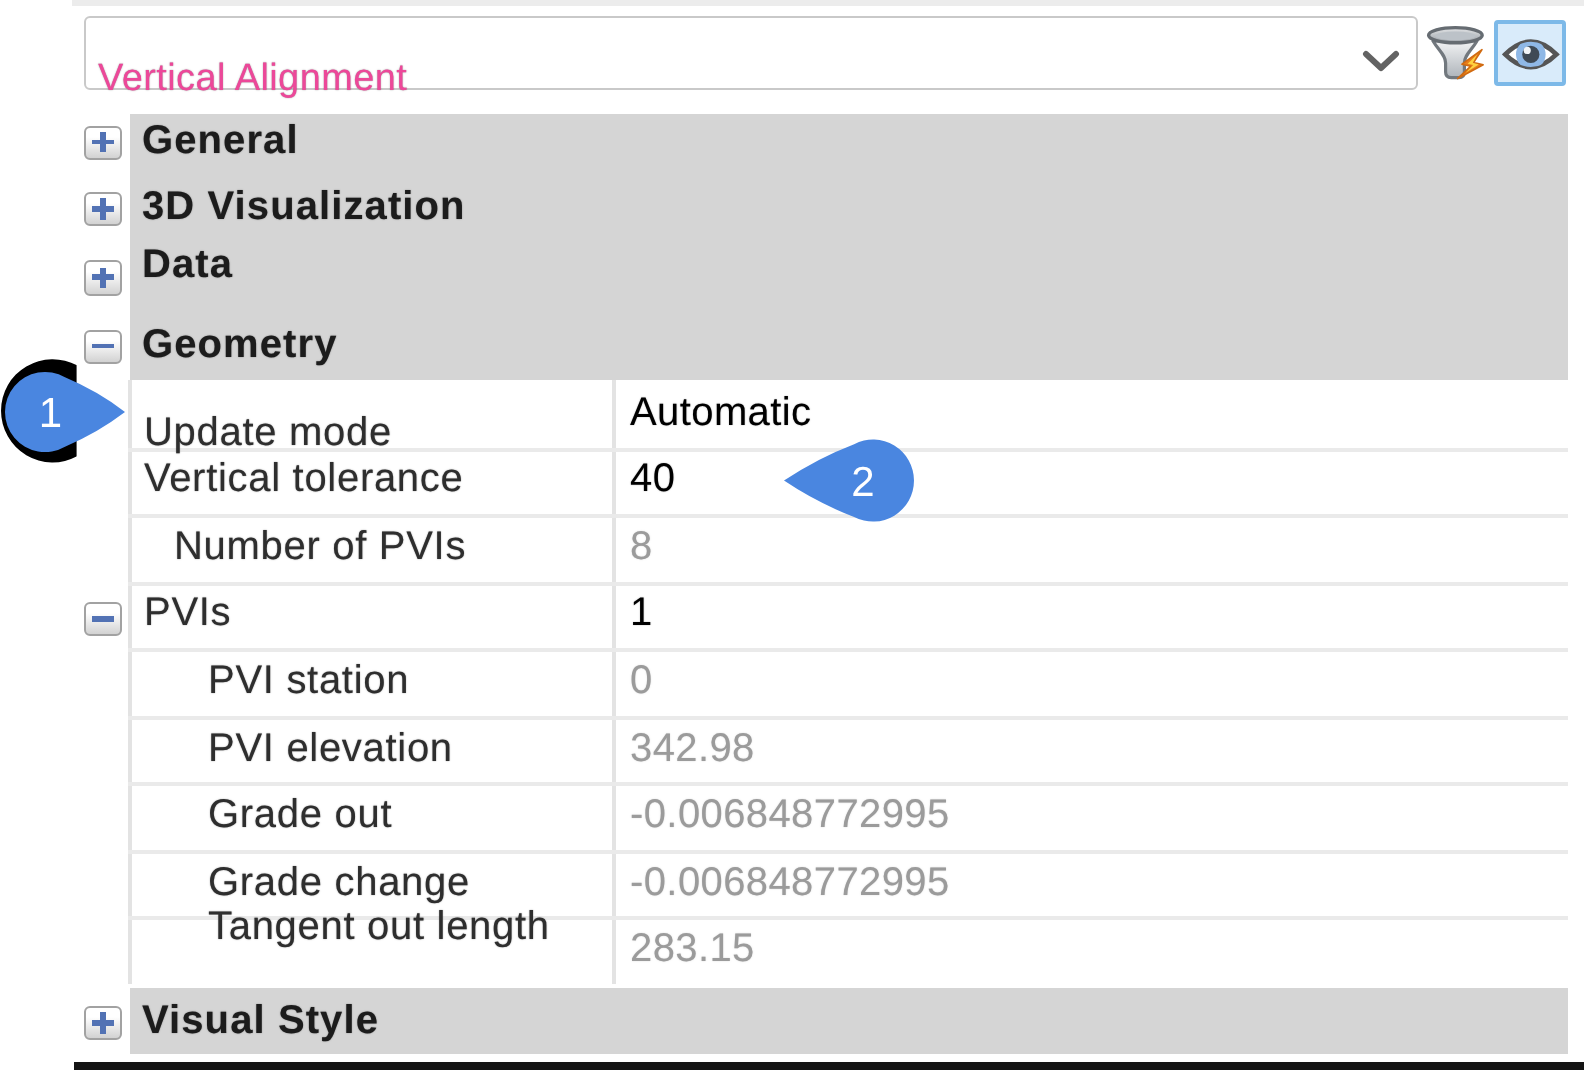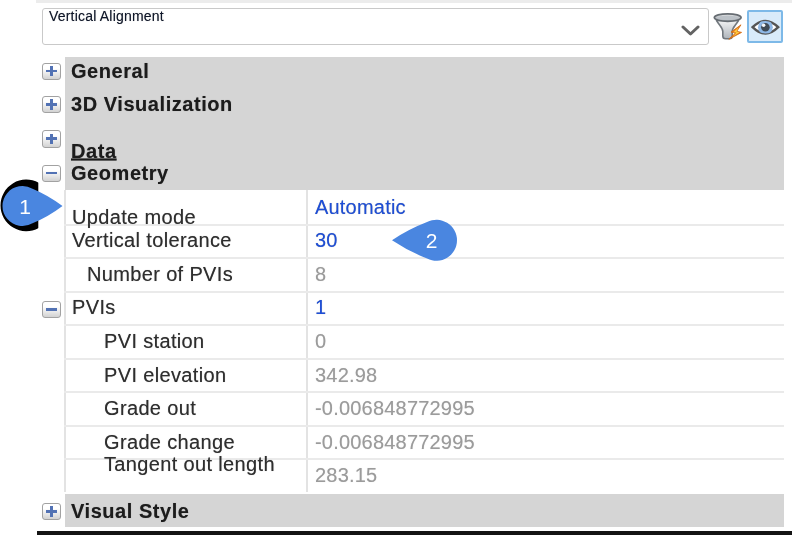--- a/index.html
+++ b/index.html
@@ -4,36 +4,36 @@
 <style>
   html,body{margin:0;padding:0;}
   body{width:792px;height:535px;position:relative;background:#ffffff;overflow:hidden;
        font-family:"Liberation Sans", sans-serif;}
   .abs{position:absolute;}
   .hdrbg{position:absolute;left:65px;width:718.5px;background:#d5d5d5;}
   .hdrtext{position:absolute;left:71px;font-weight:bold;font-size:20px;color:#1c1c1c;
        letter-spacing:0.55px;text-shadow:0 0 0.7px rgba(28,28,28,0.5);white-space:nowrap;
        transform:translateY(-50%);}
   .rowname{position:absolute;font-size:20px;letter-spacing:0.35px;text-shadow:0 0 0.7px rgba(46,46,46,0.55);color:#2e2e2e;white-space:nowrap;transform:translateY(-50%);}
-  .rowval{position:absolute;left:315px;font-size:20px;letter-spacing:0.2px;text-shadow:0 0 0.7px rgba(46,46,46,0.45);color:#1d4ed8;white-space:nowrap;transform:translateY(-50%);}
+  .rowval{position:absolute;left:315px;font-size:20px;letter-spacing:0.2px;text-shadow:0 0 0.7px rgba(46,46,46,0.45);color:#000000;white-space:nowrap;transform:translateY(-50%);}
   .gray{color:#9b9b9b;text-shadow:0 0 0.7px rgba(155,155,155,0.5);}
   .sep{position:absolute;left:64px;width:719.5px;height:2px;background:#eaeaea;}
   .ebox{position:absolute;left:41.5px;width:19px;height:17.5px;box-sizing:border-box;
         border:1.2px solid #a2a2a2;border-radius:3px;background:linear-gradient(#ffffff 30%,#d2d2d2);}
   .ebox i{position:absolute;background:#5272b4;}
   .ebox .h{left:3px;right:3px;top:6.2px;height:2.7px;}
   .ebox .v{top:2.7px;bottom:2.7px;left:7.9px;width:2.7px;}
 </style>
 </head>
 <body>
 
   <div class="abs" style="left:36px;top:0;width:756px;height:3px;background:#ececec;"></div>
 
   <div class="abs" style="left:41.5px;top:8px;width:667px;height:36.5px;box-sizing:border-box;border:1.5px solid #c9c9c9;border-radius:3px;background:#fff;"></div>
-  <div class="abs" style="left:49px;top:16px;font-size:14px;letter-spacing:0.2px;text-shadow:0 0 0.7px rgba(46,46,46,0.5);color:#0f172a;transform:translateY(-50%);">Vertical Alignment</div>
+  <div class="abs" style="left:49px;top:40px;font-size:19px;letter-spacing:0.2px;text-shadow:0 0 0.7px rgba(46,46,46,0.5);color:#ec4899;transform:translateY(-50%);">Vertical Alignment</div>
   <svg class="abs" style="left:681px;top:25px;" width="19" height="12" viewBox="0 0 19 12">
     <polyline points="2,2 9.5,9 17,2" fill="none" stroke="#636363" stroke-width="3" stroke-linecap="round" stroke-linejoin="round"></polyline>
   </svg>
 
   <svg class="abs" style="left:712px;top:12px;" width="32" height="30" viewBox="0 0 32 30">
     <defs>
       <linearGradient id="fg" x1="0" y1="0" x2="0" y2="1">
         <stop offset="0" stop-color="#e4e6e8"></stop>
         <stop offset="1" stop-color="#9aa0a6"></stop>
       </linearGradient>
@@ -61,21 +61,21 @@
       <circle cx="14.4" cy="9.2" r="7.4" fill="#8fb8e6"></circle>
       <circle cx="14.4" cy="9.2" r="4.3" fill="#3f4a55"></circle>
       <circle cx="12.6" cy="7.2" r="1.8" fill="#f2f5f8"></circle>
     </g>
   </svg>
 
   <div class="hdrbg" style="top:56.5px;height:133.5px;"></div>
   <div class="hdrbg" style="top:494px;height:33px;"></div>
   <div class="hdrtext" style="top:71.3px;">General</div>
   <div class="hdrtext" style="top:104.3px;">3D Visualization</div>
-  <div class="hdrtext" style="top:151px;text-decoration:underline;">Data</div>
+  <div class="hdrtext" style="top:133px;">Data</div>
   <div class="hdrtext" style="top:173px;text-align:center;">Geometry</div>
   <div class="hdrtext" style="top:510.8px;">Visual Style</div>
 
   <div class="ebox" style="top:62.5px;">
     <i class="h"></i>
     <i class="v"></i>
   </div>
   <div class="ebox" style="top:95.8px;">
     <i class="h"></i>
     <i class="v"></i>
@@ -102,21 +102,21 @@
   <div class="sep" style="top:290.7px;"></div>
   <div class="sep" style="top:324.2px;"></div>
   <div class="sep" style="top:357.8px;"></div>
   <div class="sep" style="top:391.3px;"></div>
   <div class="sep" style="top:424.9px;"></div>
   <div class="sep" style="top:458.4px;"></div>
 
   <div class="rowname" style="left:72px;top:217px;">Update mode</div>
   <div class="rowval" style="top:206.8px;">Automatic</div>
   <div class="rowname" style="left:72px;top:240.3px;">Vertical tolerance</div>
-  <div class="rowval" style="top:240.3px;">30</div>
+  <div class="rowval" style="top:240.3px;">40</div>
   <div class="rowname" style="left:87px;top:273.9px;">Number of PVIs</div>
   <div class="rowval gray" style="top:273.9px;">8</div>
   <div class="rowname" style="left:72px;top:307.4px;">PVIs</div>
   <div class="rowval" style="top:307.4px;">1</div>
   <div class="rowname" style="left:104px;top:341px;">PVI station</div>
   <div class="rowval gray" style="top:341px;">0</div>
   <div class="rowname" style="left:104px;top:374.6px;">PVI elevation</div>
   <div class="rowval gray" style="top:374.6px;">342.98</div>
   <div class="rowname" style="left:104px;top:408.1px;">Grade out</div>
   <div class="rowval gray" style="top:408.1px;">-0.006848772995</div>

